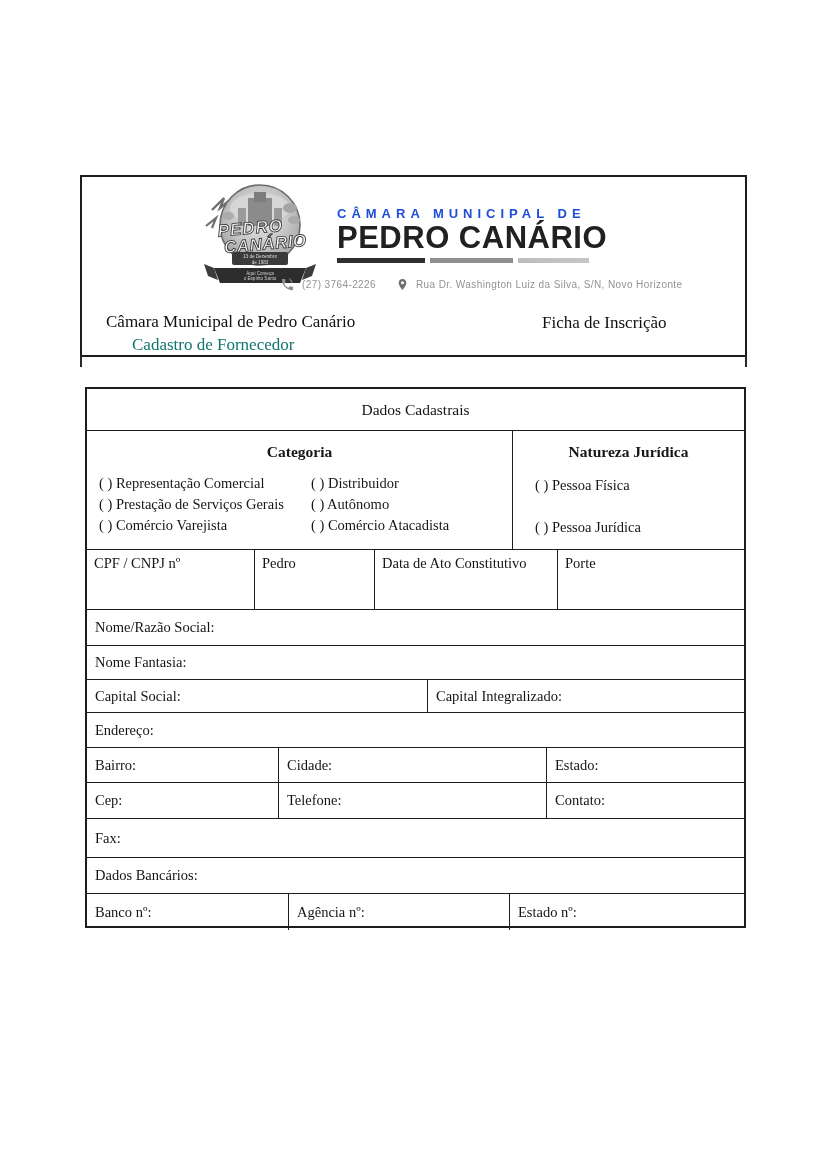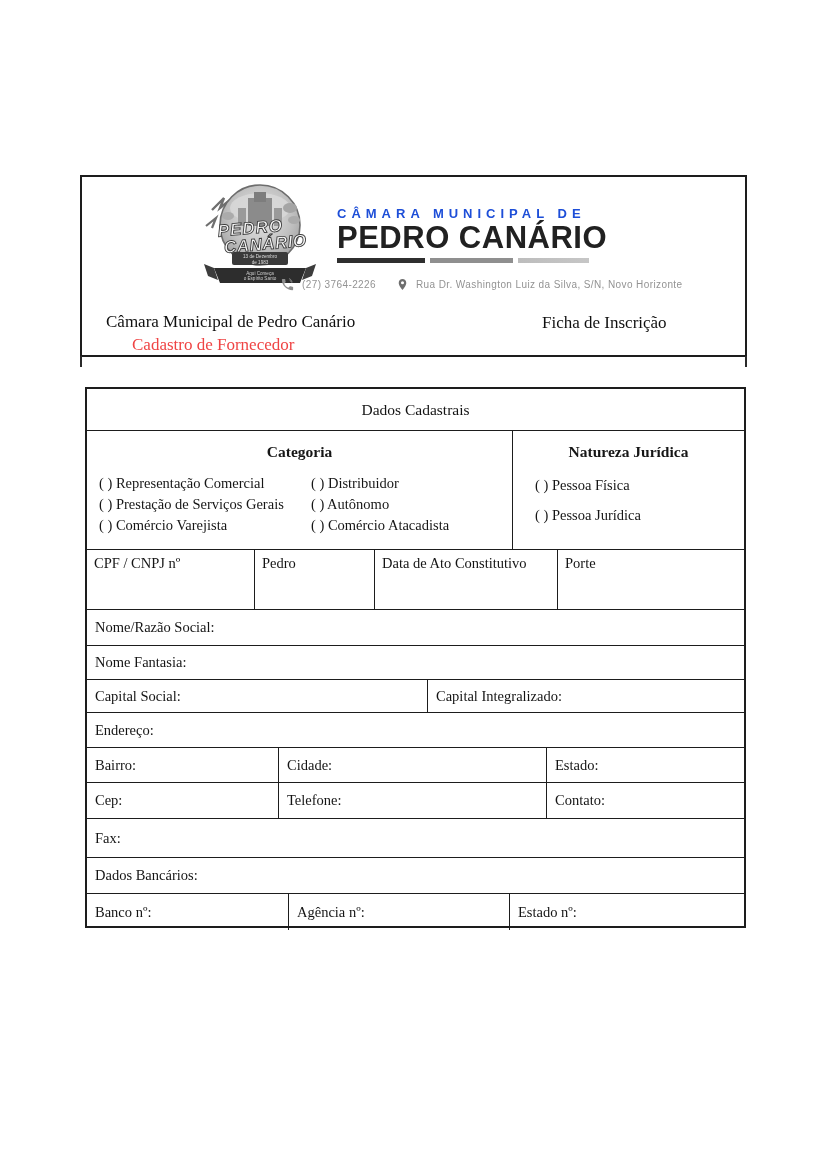--- a/index.html
+++ b/index.html
@@ -46,21 +46,21 @@
   .contact-line {
     position: absolute; left: 198px; top: 100px;
     display: flex; align-items: center; gap: 7px;
     font-family: "Liberation Sans", sans-serif;
     font-size: 10px; letter-spacing: 0.4px; color: #939393;
     white-space: nowrap;
   }
   .contact-line .sep { width: 6px; }
 
   .org-line1 { position: absolute; left: 24px;  top: 135px; font-size: 17px; color: #101010; }
-  .org-line2 { position: absolute; left: 50px;  top: 158px; font-size: 17px; color: #ef4444; }
+  .org-line2 { position: absolute; left: 50px;  top: 158px; font-size: 17px; color: #0f766e; }
   .form-title{ position: absolute; left: 460px; top: 136px; font-size: 17px; color: #101010; }
 
   
   .reg-table {
     position: absolute; left: 85px; top: 387px;
     width: 661px; height: 541px;
     border: 2px solid #1d1d1d;
     display: flex; flex-direction: column;
     font-size: 14.5px;
   }
@@ -76,21 +76,21 @@
 
   .row-cat { height: 119px; }
   .cat-cell { width: 425px; }
   .nat-cell { flex: 1 1 auto; }
   .cell-title { padding-top: 12px; text-align: center; font-weight: bold; font-size: 15.5px; }
   .opts { display: flex; margin-top: 12px; padding-left: 12px; font-size: 14.5px; }
   .opt-col1 { width: 212px; }
   .opt { line-height: 21px; white-space: nowrap; }
   .nat-opt { margin-left: 22px; line-height: 20px; white-space: nowrap; }
   .nat-opt.first  { margin-top: 14px; }
-  .nat-opt.second { margin-top: 10px; }
+  .nat-opt.second { margin-top: 22px; }
 
   .row-cpf { height: 60px; }
   .row-cpf .cell { padding: 5px 7px; }
   .w-cpf  { width: 167px; }
   .w-nire { width: 120px; }
   .w-ato  { width: 183px; }
 
   .row-line { align-items: stretch; }
   .row-line .cell { display: flex; align-items: center; padding: 0 8px; }
   .h36 { height: 36px; } .h34 { height: 34px; text-align: center; } .h33 { height: 33px; }

